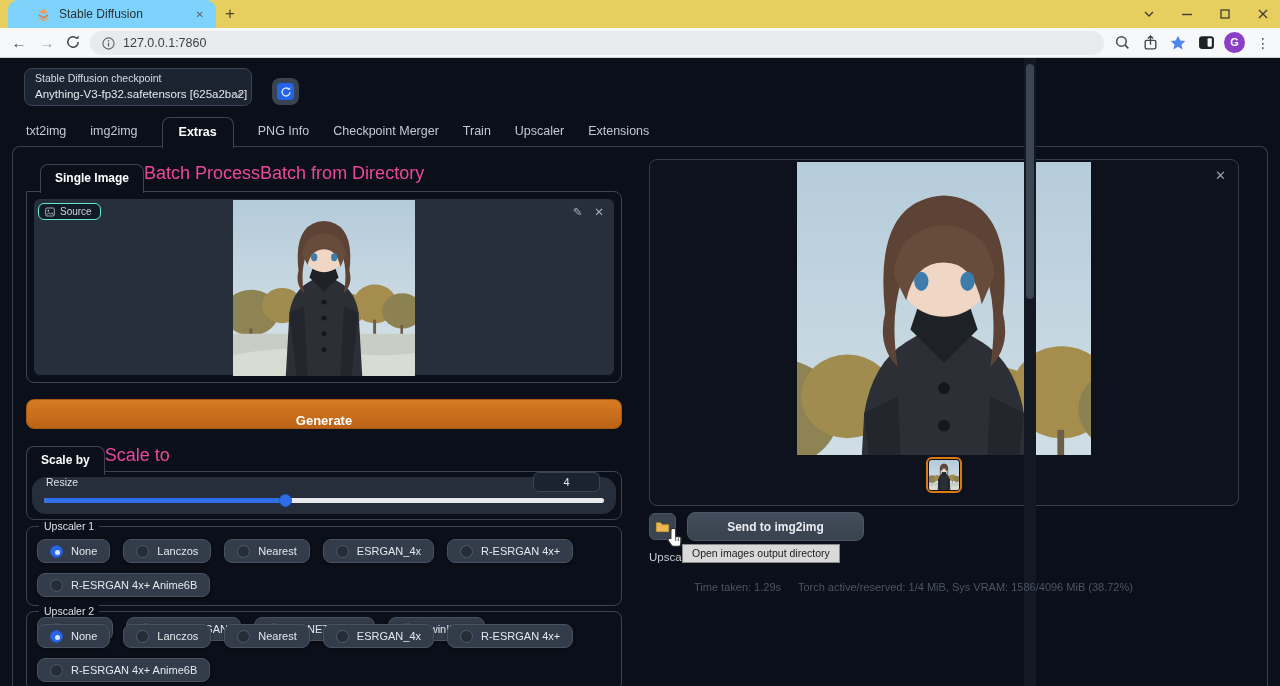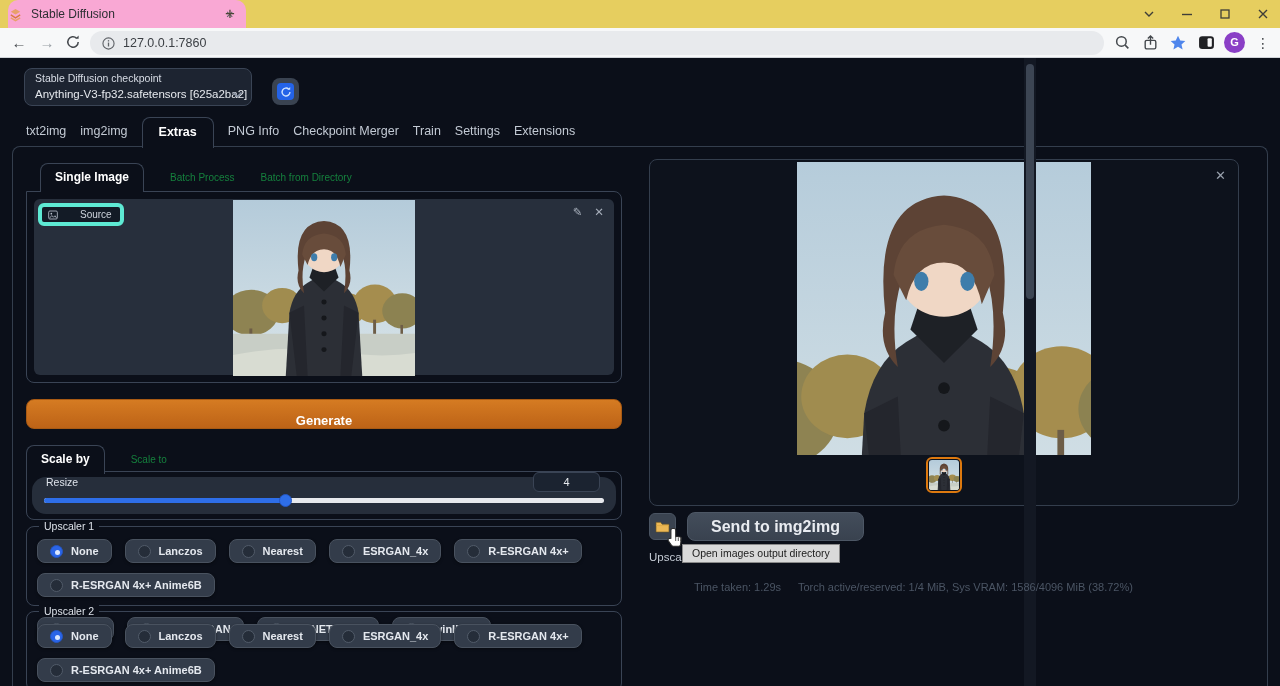--- a/index.html
+++ b/index.html
@@ -1,21 +1,21 @@
 <!DOCTYPE html>
 <html><head>
 <meta charset="utf-8">
 <style>
   * { margin:0; padding:0; box-sizing:border-box; }
   html,body { width:1280px; height:686px; overflow:hidden; font-family:"Liberation Sans","DejaVu Sans",sans-serif; }
 
   
   #stage { position:relative; width:1280px; height:686px; background:#0b0f19; }
   #titlebar { position:absolute; left:0; top:0; width:1280px; height:28px; background:#e6ce5f; }
-  #active-tab { position:absolute; left:8px; top:0; width:238px; height:28px; background:#f9a8d4; border-radius:10px 10px 0 0; display:flex; align-items:center; padding:0 8px 0 0; }
+  #active-tab { position:absolute; left:8px; top:0; width:208px; height:28px; background:#7dd3fc; border-radius:10px 10px 0 0; display:flex; align-items:center; padding:0 8px 0 28px; }
   #active-tab .title { font-size:12px; color:#2d2f33; flex:1; margin-left:8px; white-space:nowrap; overflow:hidden; }
   #active-tab .tab-close { font-size:10px; color:#5f6368; cursor:default; padding:2px 4px; }
   #new-tab-btn { position:absolute; left:218px; top:3px; width:24px; height:22px; color:#4a4636; font-size:17px; line-height:22px; text-align:center; }
   .win-ctl { position:absolute; top:7px; width:14px; height:14px; }
   .win-ctl svg { display:block; }
   #toolbar { position:absolute; left:0; top:28px; width:1280px; height:30px; background:#f7f8f9; border-bottom:1px solid #cfd3d8; }
   .nav-ic { position:absolute; top:4px; font-size:15px; line-height:22px; color:#44484d; width:22px; text-align:center; }
   #fwd-icon { color:#9aa0a6; }
   #url-pill { position:absolute; left:90px; top:3px; width:1014px; height:24px; background:#e8eaed; border-radius:12px; display:flex; align-items:center; padding-left:12px; }
   #url-text { font-size:12.5px; color:#3b3f44; margin-left:8px; }
@@ -26,64 +26,64 @@
   
   #app { position:absolute; left:0; top:58px; width:1036px; height:628px; background:#0b0f19; color:#e5e7eb; font-size:12px; }
 
   #ckpt-block { position:absolute; left:24px; top:10px; width:228px; height:38px; border:1px solid #3a4455; border-radius:8px; background:#1d2431; }
   #ckpt-label { position:absolute; left:10px; top:3px; font-size:10.5px; color:#d8dde6; }
   #ckpt-value { position:absolute; left:10px; top:19px; font-size:11.5px; color:#e6e9ee; white-space:nowrap; }
   #ckpt-chevron { position:absolute; right:8px; top:22px; }
   #refresh-btn { position:absolute; left:272px; top:20px; width:27px; height:27px; background:#3a4351; border:1px solid #49536: border-radius:8px; border-radius:8px; display:flex; align-items:center; justify-content:center; }
   #refresh-inner { width:17px; height:17px; background:#2463e8; border-radius:4px; display:flex; align-items:center; justify-content:center; }
 
-  #main-tabs { position:absolute; left:26px; top:60px; height:29px; display:flex; align-items:flex-end; gap:14px; z-index:3; }
+  #main-tabs { position:absolute; left:26px; top:60px; height:29px; display:flex; align-items:flex-end; gap:24px; z-index:3; }
   .mtab { color:#c3cad4; font-size:12.5px; padding-bottom:9px; cursor:pointer; }
   .mtab-active { background:#0b0f19; border:1px solid #3a4455; border-bottom:none; border-radius:8px 8px 0 0; padding:7px 16px 9px; margin-bottom:-1px; color:#fff; font-weight:bold; font-size:12.5px; }
 
   #content-panel { position:absolute; left:12px; top:88px; width:1256px; height:540px; border:1px solid #343e4d; border-bottom:none; border-radius:8px 8px 0 0; overflow:hidden; }
 
-  .sub-tabs { position:absolute; display:flex; align-items:flex-end; gap:26px; z-index:3; }
-  .stab { color:#15803d; font-size:10px; padding-bottom:8px; cursor:pointer; }
+  .sub-tabs { position:absolute; display:flex; align-items:flex-end; z-index:3; }
+  .stab { color:#ec4899; font-size:18px; padding-bottom:8px; cursor:pointer; }
   .stab-active { background:#0b0f19; border:1px solid #3a4455; border-bottom:none; border-radius:8px 8px 0 0; padding:6px 14px 8px; margin-bottom:-1px; color:#fff; font-weight:bold; font-size:12px; }
 
   #source-panel { position:absolute; left:13px; top:44px; width:596px; height:192px; border:1px solid #3a4455; border-radius:0 8px 8px 8px; }
   #dropzone { position:absolute; left:7px; top:7px; right:7px; bottom:7px; background:#272f3c; border-radius:6px; }
-  #source-badge { position:absolute; left:4px; top:4px; display:flex; align-items:center; gap:22px; background:rgba(17,23,34,.85); border:4px solid #5eead4; border-radius:6px; padding:2px 8px 2px 6px; font-size:10px; color:#cdd3dc; z-index:2; }
+  #source-badge { position:absolute; left:4px; top:4px; display:flex; align-items:center; gap:5px; background:rgba(17,23,34,.85); border:1px solid #5eead4; border-radius:6px; padding:2px 8px 2px 6px; font-size:10px; color:#cdd3dc; z-index:2; }
   #img-tools { position:absolute; right:10px; top:6px; display:flex; gap:12px; font-size:11.5px; color:#a7afbb; z-index:2; }
   #source-img { position:absolute; left:50%; margin-left:-91px; top:1px; width:182px; height:176px; }
 
   #generate-btn { position:absolute; left:13px; top:252px; width:596px; height:30px; background:linear-gradient(180deg,#d57b22,#bd6317); border:1px solid #a85a14; border-radius:8px; color:#fff; font-weight:bold; font-size:13px; display:flex; align-items:flex-end; justify-content:center; cursor:pointer; }
 
   #resize-panel { position:absolute; left:13px; top:324px; width:596px; height:49px; border:1px solid #3a4455; border-radius:0 8px 8px 8px; }
   #resize-block { position:absolute; left:5px; top:5px; right:5px; bottom:5px; background:#262e3b; border-radius:14px; }
   #resize-label { position:absolute; left:14px; top:-1px; font-size:10.5px; color:#dde2ea; }
   #resize-num { position:absolute; right:16px; top:-5px; width:67px; height:20px; background:#1b2330; border:1px solid #3a4455; border-radius:6px; color:#e6e9ee; font-size:11px; text-align:center; line-height:18px; }
   #slider { position:absolute; left:12px; right:12px; top:17px; height:13px; }
   #slider-track { position:absolute; left:0; right:0; top:4px; height:5px; background:#e7e9ed; border-radius:3px; }
   #slider-fill { position:absolute; left:0; top:4px; height:5px; width:43.3%; background:#2e6ee8; border-radius:3px; }
   #slider-handle { position:absolute; left:43.3%; top:0; width:13px; height:13px; margin-left:-7px; border-radius:50%; background:#2e6ee8; border:1px solid #2456c4; }
 
   .upscaler-group { position:absolute; left:13px; width:596px; height:80px; border:1px solid #3a4455; border-radius:8px; }
   .legend { position:absolute; left:12px; top:-7px; background:#0b0f19; padding:0 5px; font-size:10.5px; color:#dce1e8; }
   .pill-wrap { position:absolute; left:10px; right:10px; top:12px; display:flex; flex-wrap:wrap; gap:10px 13px; }
-  .pill { height:24px; display:inline-flex; align-items:center; gap:8px; padding:0 12px; background:#333c4a; border:1px solid #49525f; border-radius:8px; box-shadow:0 1px 3px rgba(0,0,0,.4); font-size:11px; font-weight:700; color:#e4e8ee; cursor:pointer; }
+  .pill { height:24px; display:inline-flex; align-items:center; gap:8px; padding:0 12px; background:#333c4a; border:1px solid #49525f; border-radius:8px; box-shadow:0 1px 3px rgba(0,0,0,.4); font-size:11px; font-weight:400; color:#e4e8ee; cursor:pointer; }
   .radio { width:13px; height:13px; border-radius:50%; background:#252d39; border:1px solid #515b69; position:relative; }
   .radio.checked { background:#2b65e8; border-color:#2456c4; }
   .radio.checked::after { content:""; position:absolute; left:4px; top:4px; width:5px; height:5px; border-radius:50%; background:#dbe7ff; }
   .flex-break { flex-basis:100%; height:0; }
 
   #out-panel { position:absolute; left:636px; top:12px; width:590px; height:347px; border:1px solid #343e4d; border-radius:8px; background:#0d121c; }
   #out-img { position:absolute; left:50%; margin-left:-147px; top:2px; width:294px; height:293px; }
   #out-close { position:absolute; right:12px; top:8px; font-size:13px; color:#99a1ad; cursor:pointer; }
   #thumb { position:absolute; left:50%; margin-left:-18px; top:297px; width:36px; height:36px; border:2px solid #dd790f; border-radius:6px; background:#0d121c; padding:1px; }
   #thumb svg { width:30px; height:30px; display:block; border-radius:3px; }
 
   #folder-btn { position:absolute; left:636px; top:366px; width:27px; height:27px; background:#3a4350; border:1px solid #4a5462; border-radius:6px; display:flex; align-items:center; justify-content:center; cursor:pointer; }
-  .send-btn { position:absolute; top:365px; width:177px; height:29px; background:linear-gradient(180deg,#434d5b,#39424f); border:1px solid #4d5765; border-radius:8px; color:#e9ecf1; font-size:16px; font-weight:600; display:flex; align-items:center; justify-content:center; cursor:pointer; }
+  .send-btn { position:absolute; top:365px; width:177px; height:29px; background:linear-gradient(180deg,#434d5b,#39424f); border:1px solid #4d5765; border-radius:8px; color:#e9ecf1; font-size:12px; font-weight:600; display:flex; align-items:center; justify-content:center; cursor:pointer; }
   #send-img2img { left:674px; }
   #send-inpaint { left:863px; }
   #send-extras  { left:1051px; width:178px; }
 
   #tooltip { position:absolute; left:669px; top:397px; height:19px; background:#d9d9d9; border:1px solid #8a8a8a; color:#202020; font-size:10.5px; line-height:17px; padding:0 9px; z-index:10; white-space:nowrap; }
   #result-info { position:absolute; left:636px; top:404px; font-size:11.5px; color:#c6ccd5; z-index:1; }
   #perf-info { position:absolute; left:636px; top:434px; font-size:11px; color:#4b5564; z-index:1;margin-left:45px; }
   #perf-info span { margin-right:14px; }
   #cursor { position:absolute; left:654px; top:380px; z-index:20; }
 
@@ -226,21 +226,21 @@
       </div>
     </div>
 
     <div id="main-tabs">
       <span class="mtab">txt2img</span>
       <span class="mtab">img2img</span>
       <span class="mtab-active">Extras</span>
       <span class="mtab">PNG Info</span>
       <span class="mtab">Checkpoint Merger</span>
       <span class="mtab">Train</span>
-      <span class="mtab">Settings</span>
+      <span class="mtab">Upscaler</span>
       <span class="mtab">Extensions</span>
     </div>
 
     <div id="content-panel">
 
       <div class="sub-tabs" style="left:27px; top:16px;">
         <span class="stab-active">Single Image</span>
         <span class="stab">Batch Process</span>
         <span class="stab">Batch from Directory</span>
       </div>

